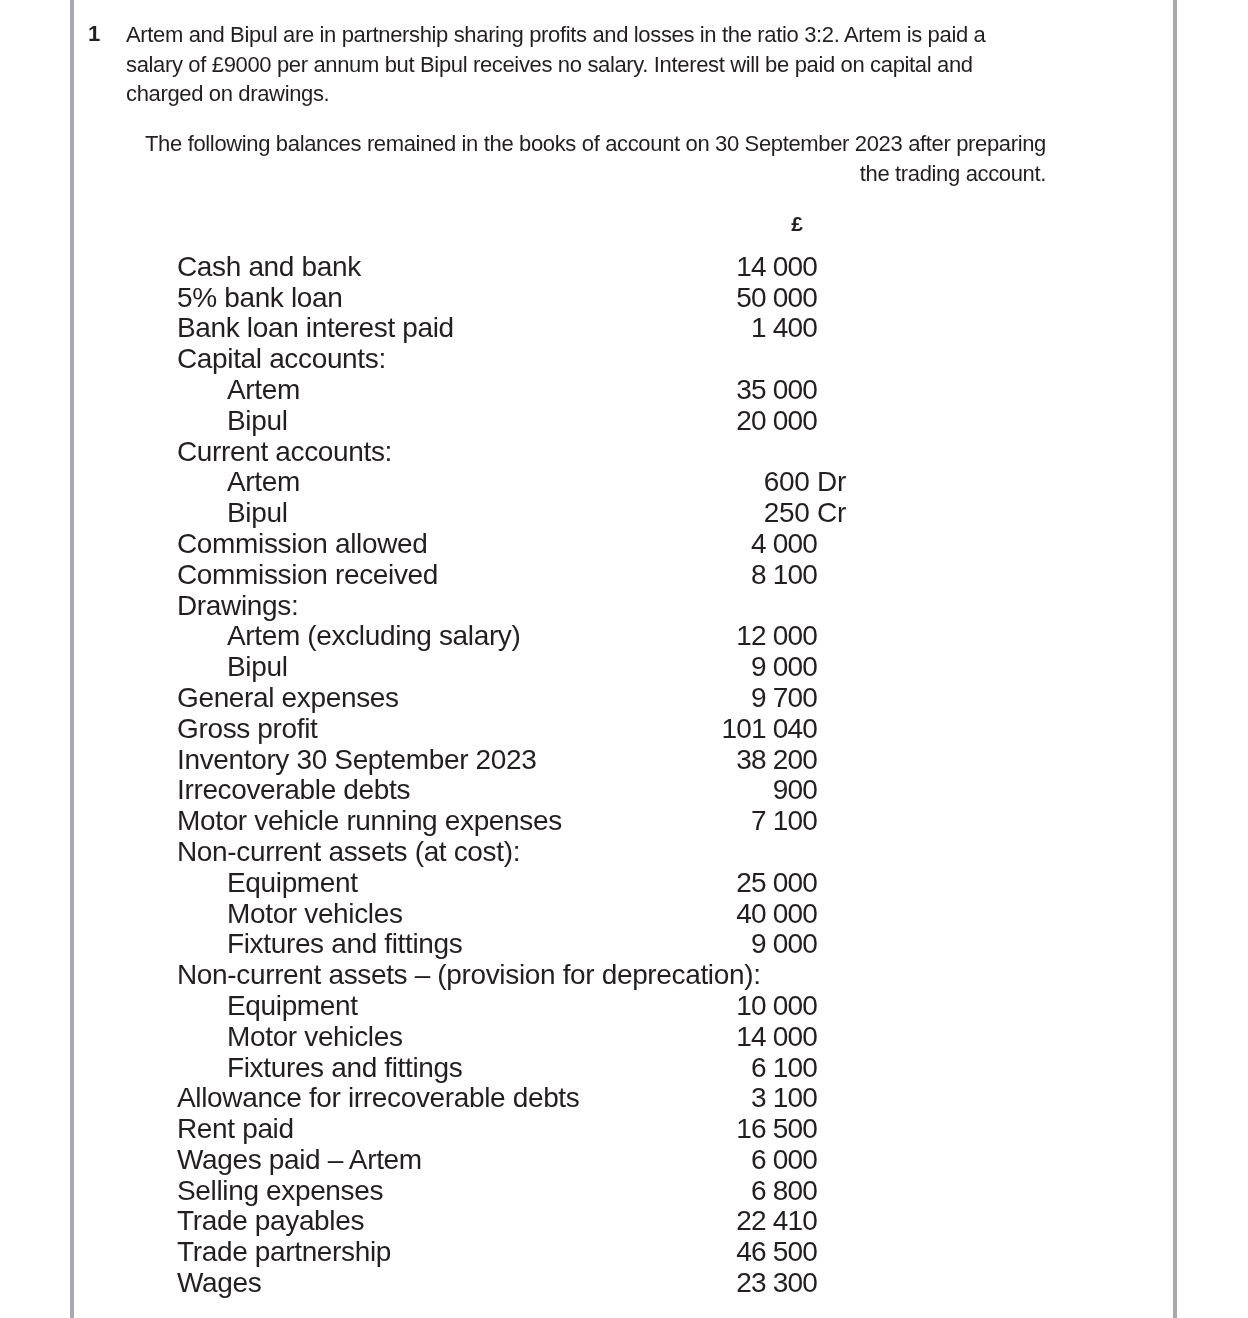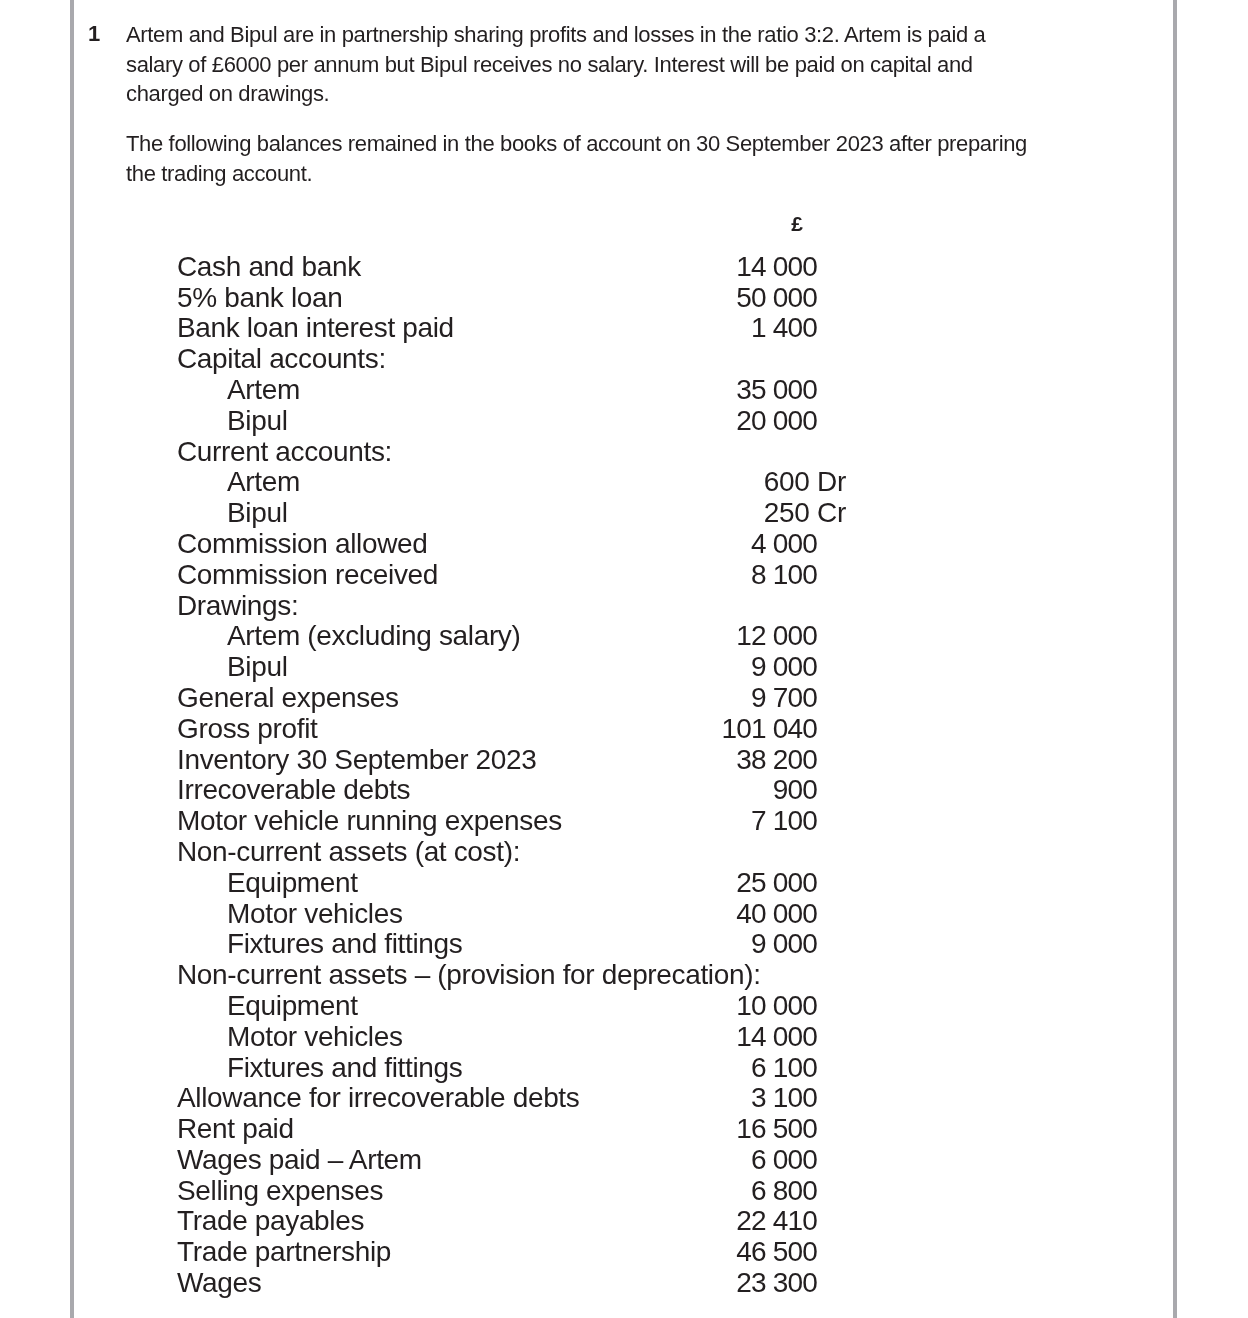--- a/index.html
+++ b/index.html
@@ -3,38 +3,38 @@
 <meta charset="utf-8">
 <style>
   html, body { margin: 0; padding: 0; background: #ffffff; }
   body { width: 1248px; height: 1318px; position: relative; overflow: hidden;
          font-family: "Liberation Sans", sans-serif; color: #231f20; }
   .border-left { position: absolute; left: 70px; top: 0; width: 4px; height: 1318px; background: #a9a9ad; }
   .border-right { position: absolute; left: 1173px; top: 0; width: 4px; height: 1318px; background: #a9a9ad; }
   .qnum { position: absolute; left: 88px; top: 21px; font-size: 22px; font-weight: bold; letter-spacing: -0.3px; }
   .para { position: absolute; left: 126px; width: 920px; font-size: 22px; line-height: 29.5px; letter-spacing: -0.35px; }
   .p1 { top: 20px; }
-  .p2 { top: 129px; }
+  .p2 { top: 129px; text-align: right; }
   .table { position: absolute; left: 177px; top: 212px; width: 700px; }
   .hdr { position: absolute; left: 0; top: 0; width: 640px; height: 30px; }
   .hdr span { position: absolute; right: 0; width: 60px; text-align: right; padding-right: 14px; box-sizing: border-box; font-size: 21px; font-weight: bold; }
   .row { position: absolute; left: 0; height: 30px; width: 700px; font-size: 28px; letter-spacing: -0.35px; }
   .row .label { position: absolute; left: 0; top: 0; white-space: nowrap; }
   .row.indent .label { left: 50px; text-align: right; }
   .row .amount { position: absolute; right: 60px; top: 0; text-align: left; white-space: nowrap; letter-spacing: -0.8px; }
   .row .amount.drcr { right: 31px; letter-spacing: -0.3px; }
 </style>
 </head>
 <body>
 
 <div class="border-left"></div>
 <div class="border-right"></div>
 
 <div class="qnum">1</div>
-<div class="para p1">Artem and Bipul are in partnership sharing profits and losses in the ratio 3:2. Artem is paid a salary of £6000 per annum but Bipul receives no salary. Interest will be paid on capital and charged on drawings.</div>
+<div class="para p1">Artem and Bipul are in partnership sharing profits and losses in the ratio 3:2. Artem is paid a salary of £9000 per annum but Bipul receives no salary. Interest will be paid on capital and charged on drawings.</div>
 <div class="para p2">The following balances remained in the books of account on 30 September 2023 after preparing the trading account.</div>
 
 <div class="table">
   <div class="hdr">
     <span>£</span>
   </div>
   <div id="rows">
       <div class="row" style="top: 39px;">
         <span class="label">Cash and bank</span>
         <span class="amount">14 000</span>

